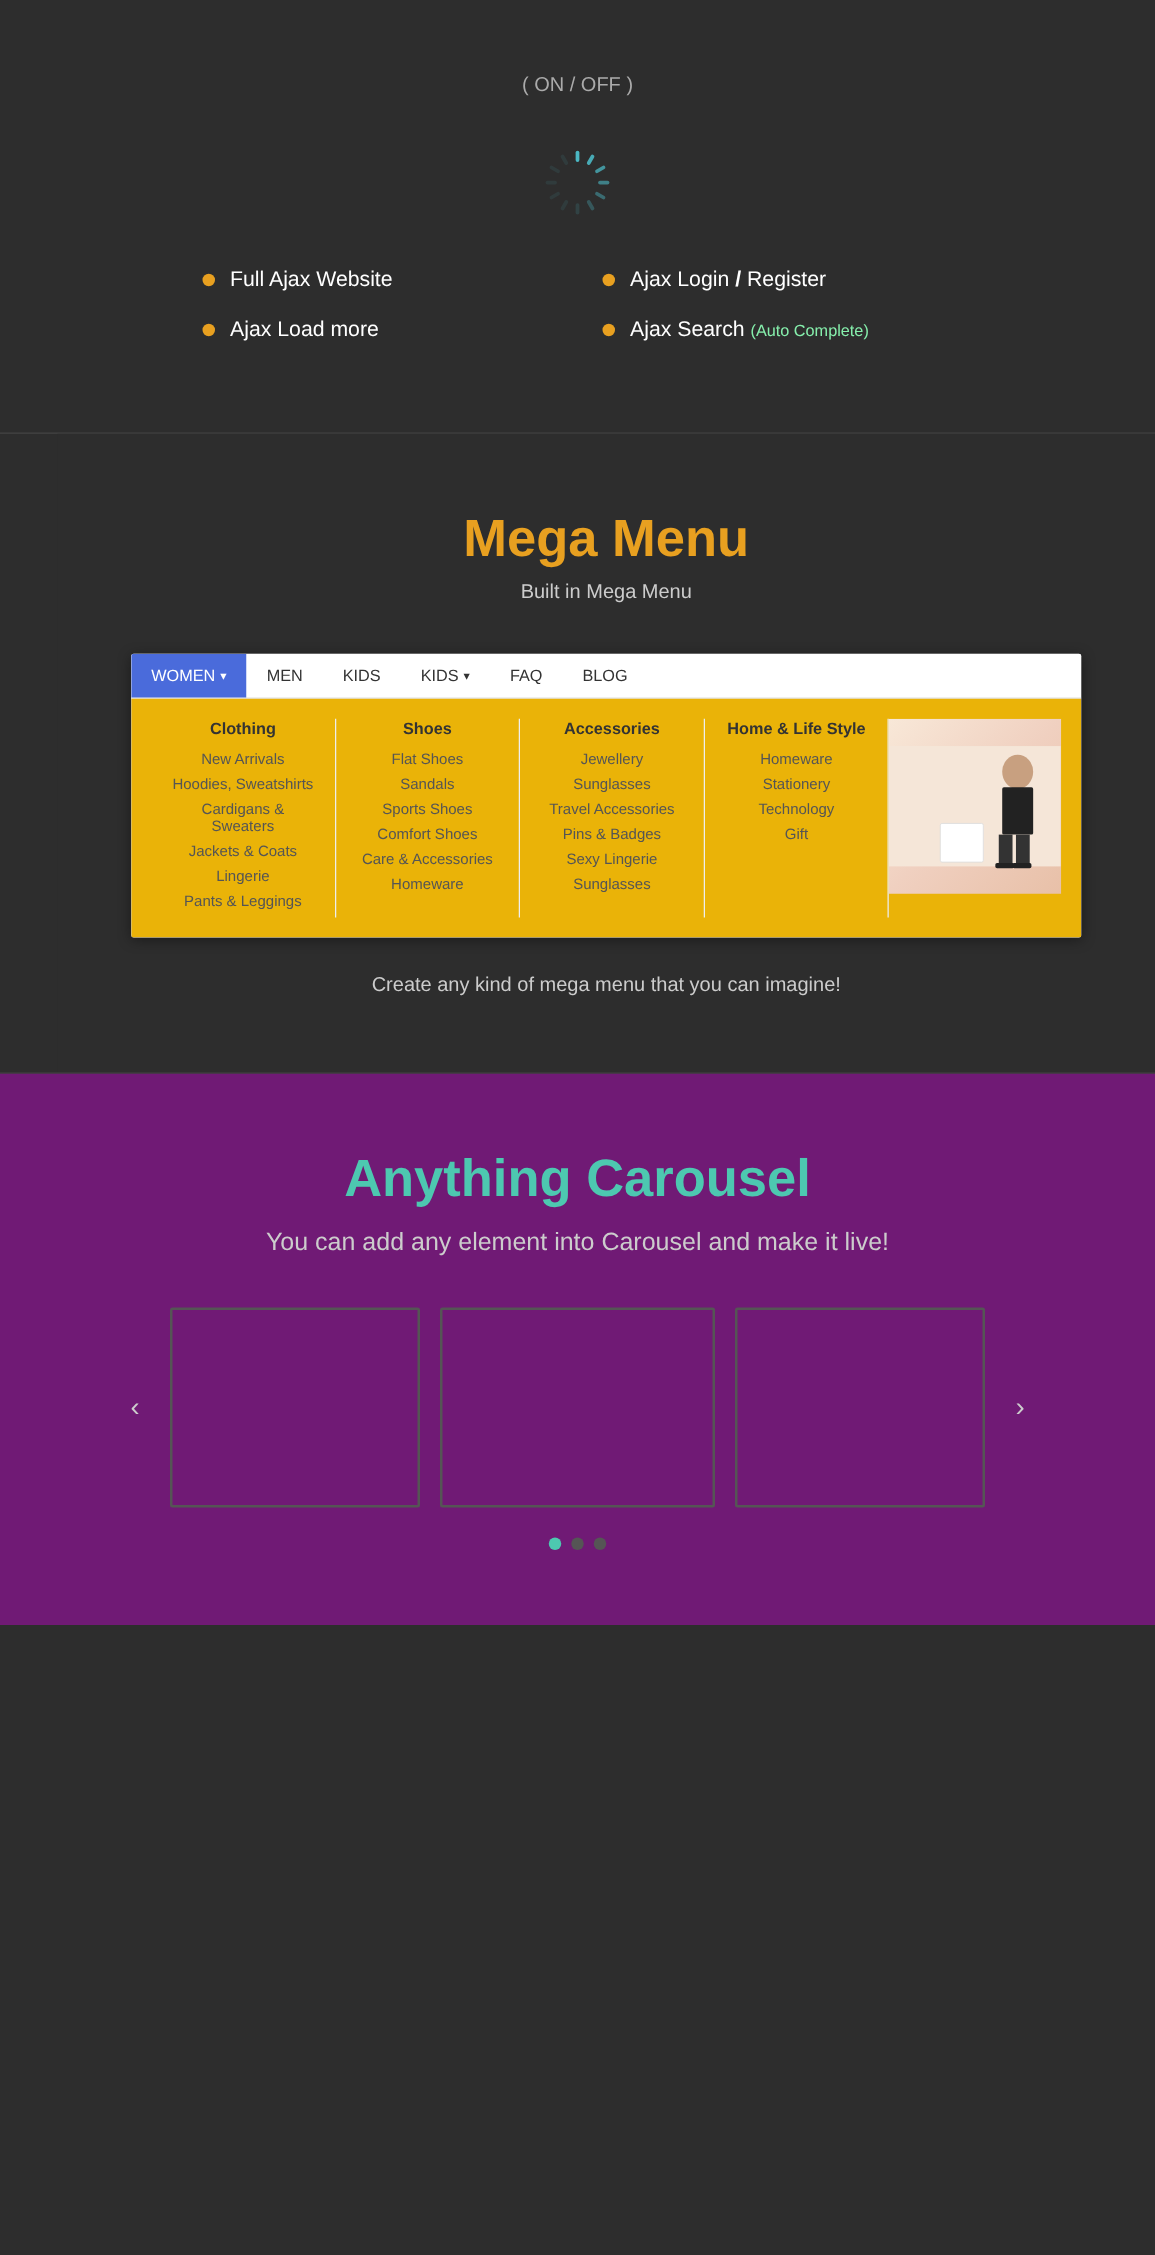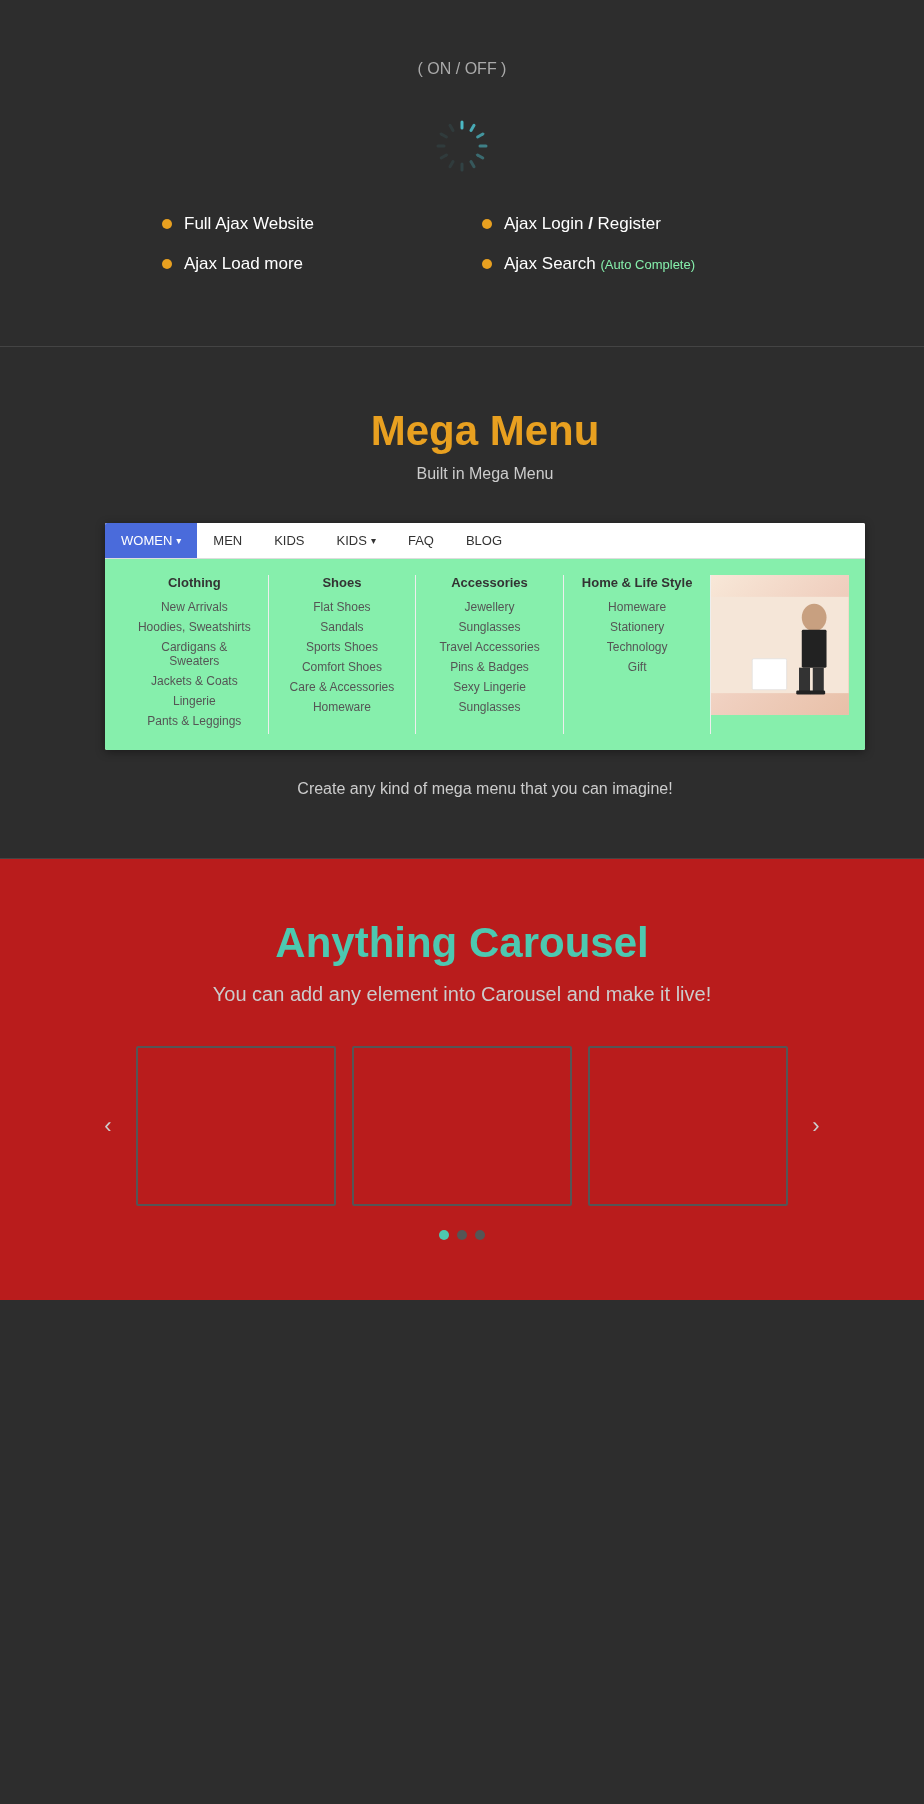--- a/index.html
+++ b/index.html
@@ -113,21 +113,21 @@
       background: #4a6bdb;
       color: #fff;
     }
     .menu-item .arrow {
       font-size: 10px;
     }
     .dropdown-content {
       display: flex;
       padding: 16px;
       gap: 0;
-      background: #86efac;
+      background: #eab308;
     }
     .dropdown-col {
       flex: 1;
       padding: 0 16px;
       border-right: 1px solid #eee;
     }
     .dropdown-col:last-child {
       border-right: none;
     }
     .dropdown-col-img {
@@ -155,21 +155,21 @@
       overflow: hidden;
     }
     .mega-description {
       font-size: 16px;
       color: #ccc;
       margin-top: 10px;
     }
 
     
     .carousel-section {
-      background-color: #b91c1c;
+      background-color: #701a75;
       padding: 60px 40px 60px;
       text-align: center;
     }
     .carousel-title {
       font-size: 42px;
       font-weight: bold;
       color: #4dc8b0;
       margin-bottom: 16px;
     }
     .carousel-subtitle {

